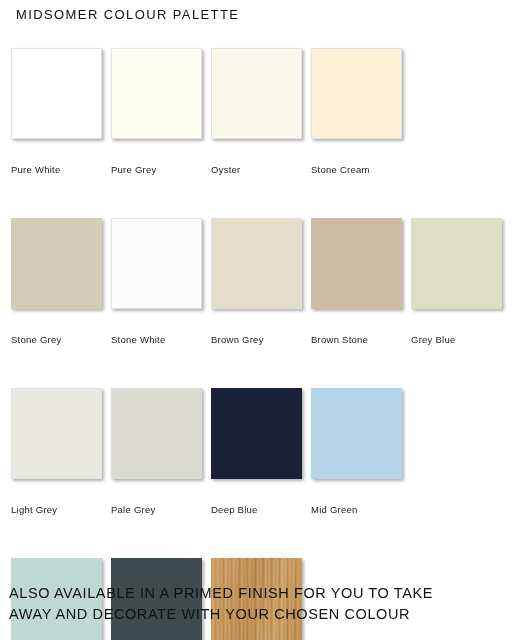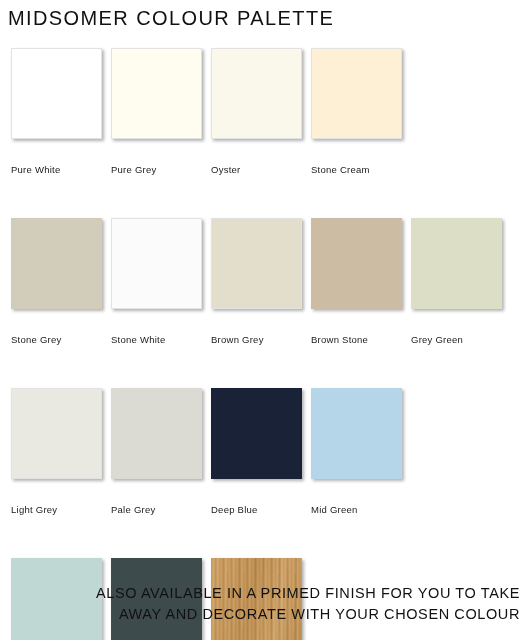--- a/index.html
+++ b/index.html
@@ -18,23 +18,23 @@
 
   .page {
     width: 520px;
     height: 640px;
     position: relative;
     box-sizing: border-box;
   }
 
   .palette-title {
     position: absolute;
-    left: 8px;
+    left: 16px;
     top: 7px;
-    font-size: 20px;
+    font-size: 13px;
     letter-spacing: 1.4px;
     font-weight: 400;
     color: #111111;
     white-space: nowrap;
   }
 
   .swatch-grid {
     position: absolute;
     left: 11px;
     top: 48px;
@@ -99,21 +99,21 @@
     letter-spacing: 0.25px;
     color: #1a1a1a;
     white-space: nowrap;
   }
 
   .footer-note {
     position: absolute;
     left: 0;
     right: 0;
     top: 583px;
-    text-align: right;
+    text-align: left;
     font-size: 14.5px;
     letter-spacing: 0.6px;
     line-height: 21px;
     color: #111111;
     padding-left: 9px;
   }
   .footer-line { display: block; }
 </style>
 </head>
 <body>
@@ -153,21 +153,21 @@
         <div class="swatch-cell">
           <div class="swatch-chip bordered" style="background: rgb(227, 221, 204);"></div>
           <div class="swatch-label">Brown Grey</div>
         </div>
         <div class="swatch-cell">
           <div class="swatch-chip" style="background: rgb(204, 188, 163);"></div>
           <div class="swatch-label">Brown Stone</div>
         </div>
         <div class="swatch-cell">
           <div class="swatch-chip" style="background: rgb(220, 222, 198);"></div>
-          <div class="swatch-label">Grey Green</div>
+          <div class="swatch-label">Grey Blue</div>
         </div>
       </div>
       <div class="swatch-row">
         <div class="swatch-cell">
           <div class="swatch-chip bordered" style="background: rgb(234, 233, 225);"></div>
           <div class="swatch-label">Light Grey</div>
         </div>
         <div class="swatch-cell">
           <div class="swatch-chip" style="background: rgb(219, 219, 211);"></div>
           <div class="swatch-label">Pale Grey</div>

